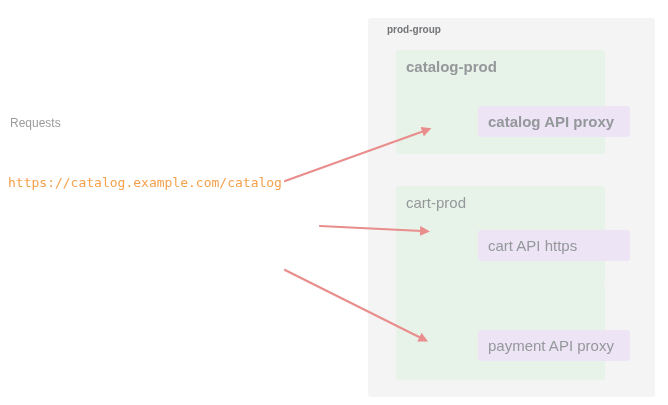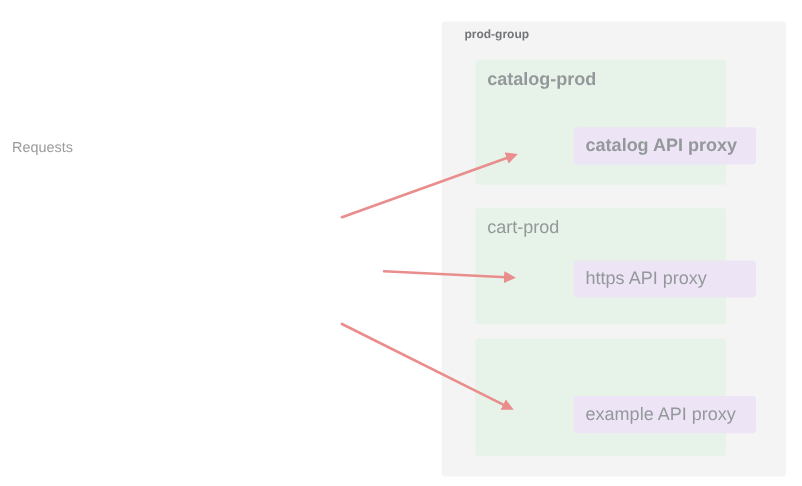--- a/index.html
+++ b/index.html
@@ -54,21 +54,21 @@
   }
 
   .env {
     position: absolute;
     left: 28px;
     width: 209px;
     background: var(--c-env, #e7f3e8);
     border-radius: 3px;
   }
   .env-1 { top: 32px;  height: 104px; font-weight: bold; }
-  .env-2 { top: 155px; height: 97px;  }
+  .env-2 { top: 168px; height: 97px;  }
   .env-3 { top: 264px; height: 98px;  }
 
   .env-label {
     position: absolute;
     left: 10px;
     top: 8px;
     font-size: 15px;
     color: var(--c-label, #94989b);
     white-space: nowrap;
   }
@@ -107,36 +107,37 @@
   }
   .arrow-head { fill: var(--c-arrow, #e98d8d); }
 </style>
 </head>
 <body>
 
 <div class="stage">
 
   <div class="requests-heading">Requests</div>
 
+  <div class="url url-1">https://catalog.example.com/catalog</div>
 
   <div class="group">
     <div class="group-title">prod-group</div>
 
     <div class="env env-1">
       <div class="env-label">catalog-prod</div>
       <div class="proxy">catalog API proxy</div>
     </div>
 
     <div class="env env-2">
       <div class="env-label">cart-prod</div>
-      <div class="proxy">https API proxy</div>
+      <div class="proxy">cart API https</div>
     </div>
 
     <div class="env env-3">
-      <div class="proxy">example API proxy</div>
+      <div class="proxy">payment API proxy</div>
     </div>
   </div>
 
   <svg class="arrows" viewBox="0 0 668 405">
     <defs>
       <marker id="ah" viewBox="0 0 10 10" refX="2" refY="5" markerWidth="4.5" markerHeight="4.5" orient="auto">
         <path class="arrow-head" d="M0,0 L10,5 L0,10 z"></path>
       </marker>
     </defs>
     <line class="arrow-line" x1="285" y1="181" x2="424" y2="131" marker-end="url(#ah)"></line>

